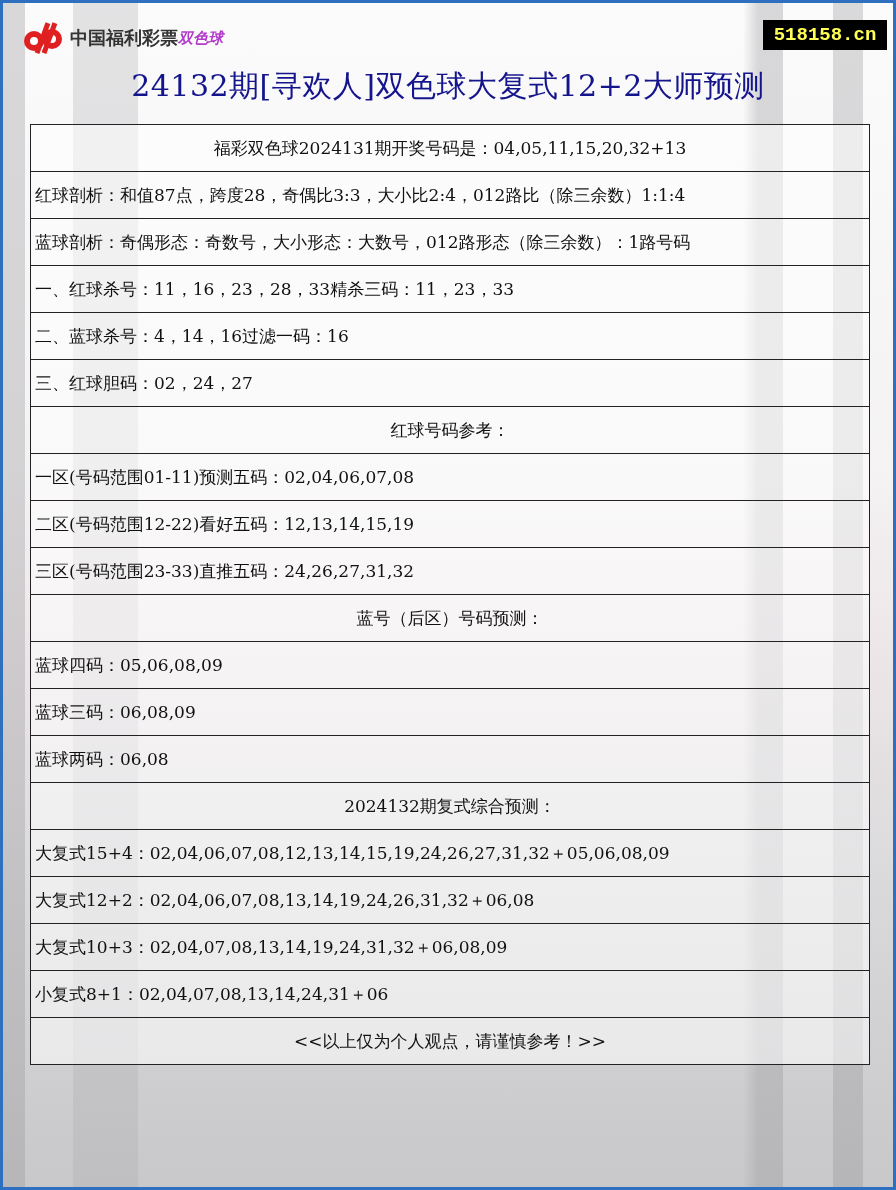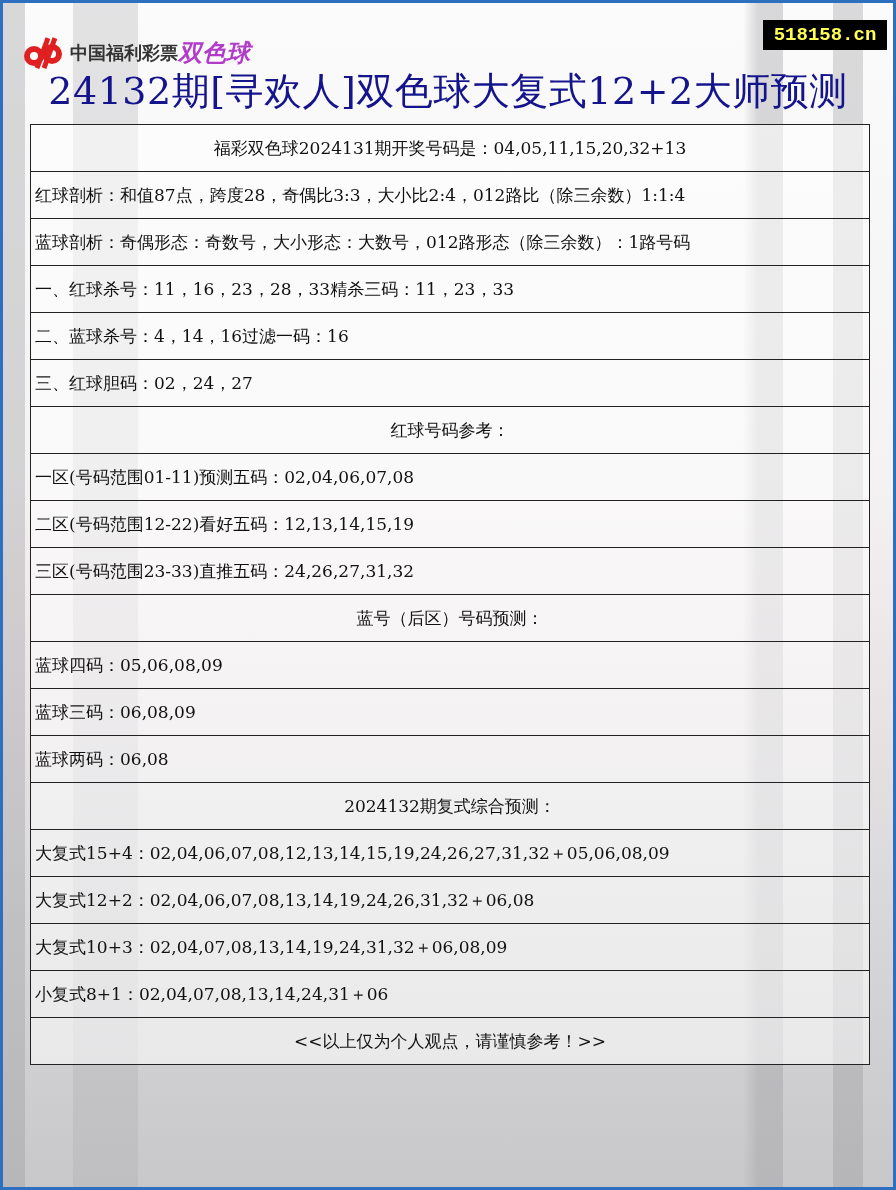--- a/index.html
+++ b/index.html
@@ -12,33 +12,33 @@
     position:absolute; left:3px; top:3px; right:3px; bottom:3px;
     background:
       linear-gradient(90deg, rgba(150,150,155,0.35) 0px, rgba(150,150,155,0.35) 22px, transparent 22px, transparent 70px, rgba(170,170,175,0.3) 70px, rgba(170,170,175,0.3) 135px, transparent 135px),
       linear-gradient(180deg, #fbfbfb 0%, #f4f2f2 40%, #ede6e8 55%, #d9d9db 75%, #c8c8ca 100%);
   }
   .deco-right {
     position:absolute; right:3px; top:3px; width:150px; bottom:3px;
     background: linear-gradient(90deg, transparent 0px, rgba(150,150,155,0.35) 15px, rgba(150,150,155,0.35) 40px, transparent 40px, transparent 90px, rgba(140,140,145,0.3) 90px, rgba(140,140,145,0.3) 120px, transparent 120px);
   }
   .logo {
-    position:absolute; left:20px; top:20px; height:36px; display:flex; align-items:center;margin-top:15px;
+    position:absolute; left:20px; top:20px; height:36px; display:flex; align-items:center;
   }
   .logo-mark { width:46px; height:36px; position:relative; }
   .logo-text-a { font-family:"DejaVu Sans", sans-serif; font-weight:bold; font-size:18px; color:#333; margin-left:4px; letter-spacing:0px; }
-  .logo-text-b { font-family:"DejaVu Sans", sans-serif; font-weight:bold; font-style:italic; font-size:24px; color:#b23cc9; }
+  .logo-text-b { font-family:"DejaVu Sans", sans-serif; font-weight:bold; font-style:italic; font-size:15px; color:#b23cc9; }
   .site-badge {
     position:absolute; left:763px; top:20px; width:124px; height:30px;
     background:#000; color:#ffff55; font-family:"Liberation Mono", "DejaVu Sans Mono", monospace;
     font-size:19px; line-height:30px; text-align:center; font-weight:bold;
   }
   .title {
     position:absolute; left:0; right:0; top:66px; text-align:center;
-    font-size:38px; color:#14148c; letter-spacing:0.5px;
+    font-size:30px; color:#14148c; letter-spacing:0.5px;
     font-family:"DejaVu Serif", "Liberation Serif", serif;
   }
   table.main {
     position:absolute; left:30px; top:124px; width:840px;
     border-collapse:collapse;
   }
   table.main td {
     border:1px solid #222; height:46px; padding:0 4px;
     font-size:17px; color:#111; white-space:nowrap;
     background:rgba(255,255,255,0.55);

